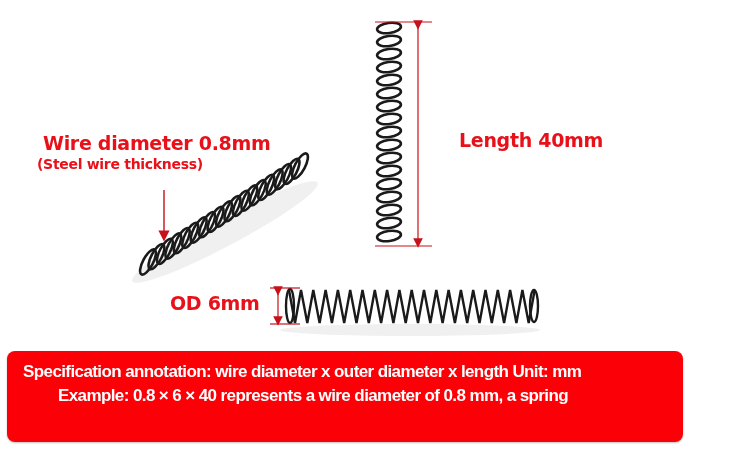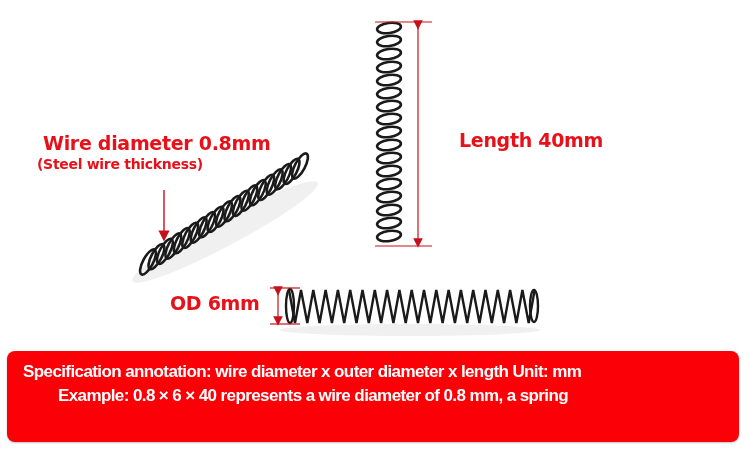--- a/index.html
+++ b/index.html
@@ -4,21 +4,21 @@
 <style>
   html, body { margin: 0; padding: 0; background: #ffffff; }
   body { width: 750px; height: 454px; position: relative; overflow: hidden; font-family: "DejaVu Sans", "Liberation Sans", sans-serif; }
   .label-red { position: absolute; color: #e8111a; font-weight: bold; white-space: nowrap; letter-spacing: -0.3px; }
   #wire-label-1 { left: 43px; top: 132px; font-size: 19px; text-align: center; }
   #wire-label-2 { left: 37px; top: 156px; font-size: 14px; }
   #length-label { left: 435px; top: 129px; font-size: 19px; margin-left: 24px; }
   #od-label { left: 170px; top: 292px; font-size: 19px; text-align: center; }
   svg.art { position: absolute; left: 0; top: 0; }
   .spec-box {
-    position: absolute; left: 7px; top: 351px; width: 732px; height: 91px;
+    position: absolute; left: 7px; top: 351px; width: 676px; height: 91px;
     background: #fb0006; border-radius: 8px;
     box-shadow: 0 1px 2px rgba(0,0,0,0.25);
   }
   .spec-line {
     position: absolute; left: 16px; color: #ffffff; font-weight: bold;
     font-family: "Liberation Sans", sans-serif; font-size: 17px; letter-spacing: -0.6px; white-space: nowrap;
   }
   #spec-line-1 { top: 11px; }
   #spec-line-2 { top: 35px; margin-left: 35px; }
   #spec-line-3 { top: 60px; }

